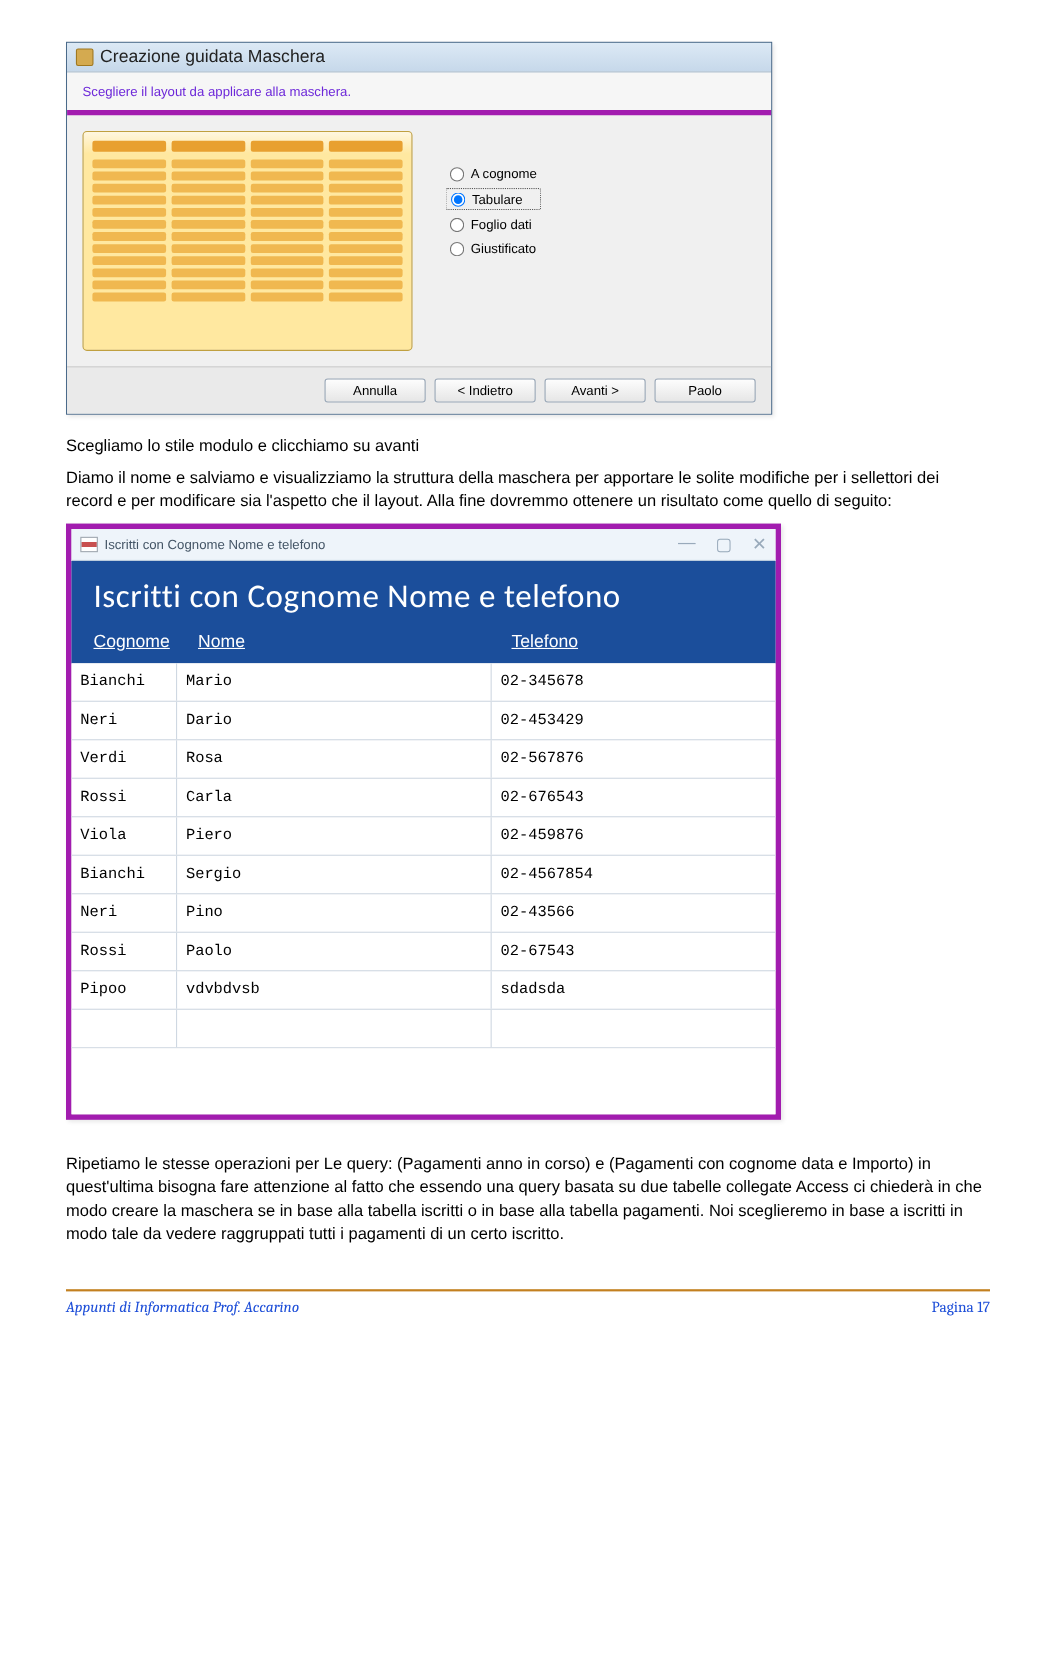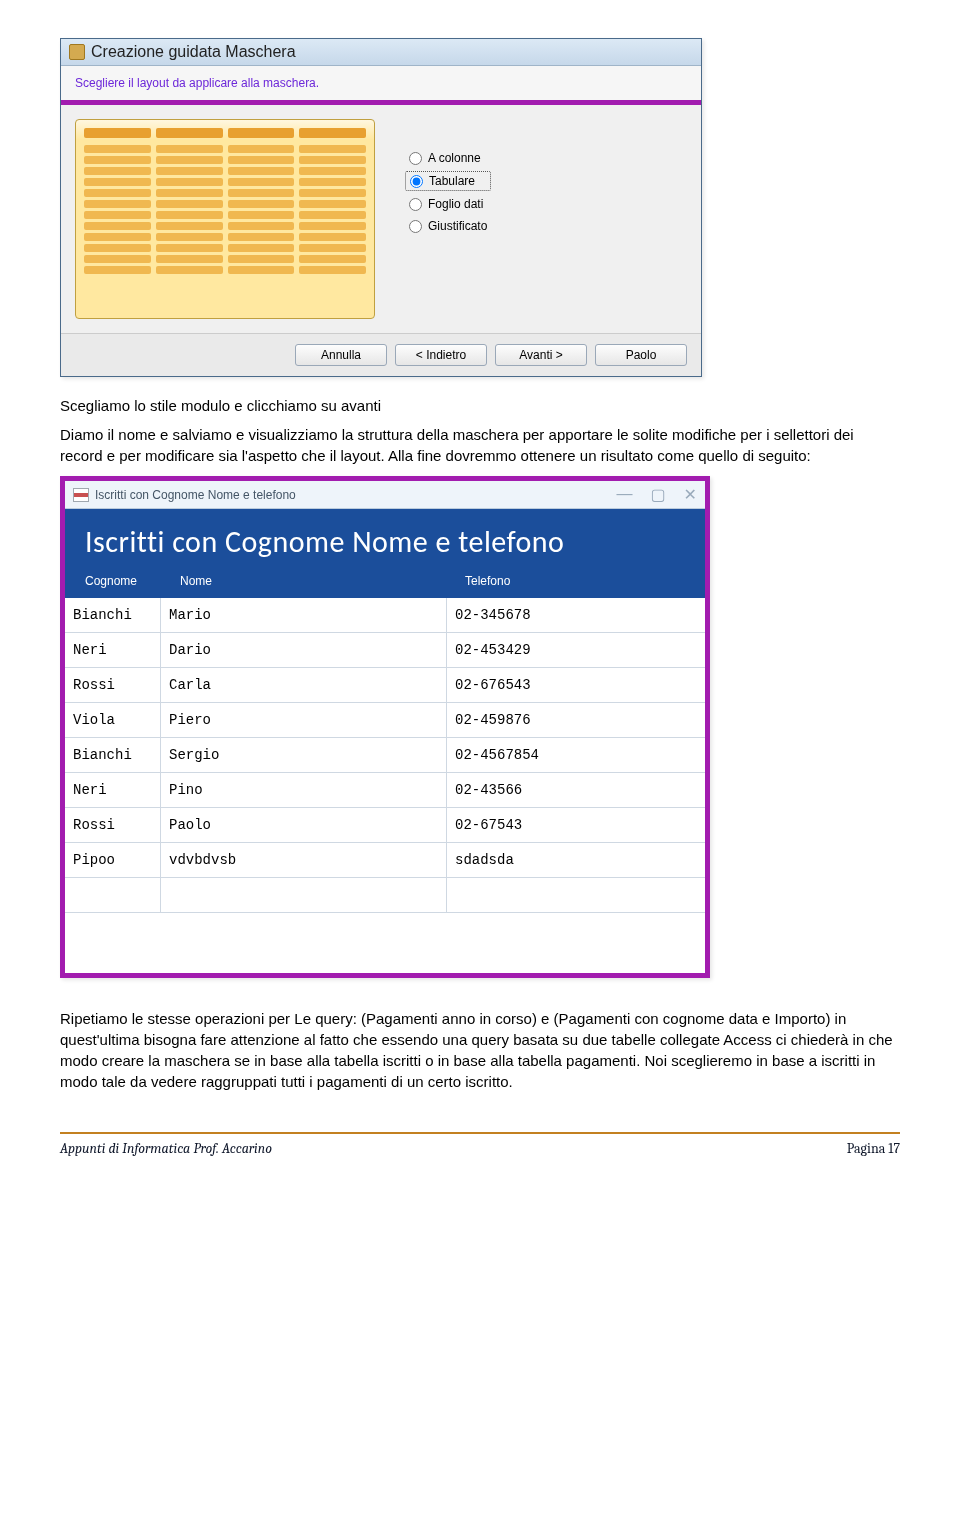--- a/index.html
+++ b/index.html
@@ -166,21 +166,22 @@
   }
   .form-title {
     font-size: 30px;
     font-family: Calibri, Arial, sans-serif;
     font-weight: 300;
     letter-spacing: 0.5px;
     margin-bottom: 14px;
   }
   .form-colheads {
     display: flex;
-    font-size: 12px;
+    font-size: 16px;
+    text-decoration: underline;
   }
   .form-colheads .col1 { width: 95px; }
   .form-colheads .col2 { width: 285px; }
   .form-colheads .col3 { flex:1; }
   .form-body {
     background: #fff;
   }
   .data-row {
     display: flex;
     border-bottom: 1px solid #cfd8e2;
@@ -203,21 +204,21 @@
   
   .page-footer {
     border-top: 2px solid #c38020;
     margin-top: 40px;
     padding: 6px 0 20px 0;
     display: flex;
     justify-content: space-between;
     font-family: Cambria, Georgia, serif;
     font-size: 14px;
     font-style: italic;
-    color: #0f172a;
+    color: #1d4ed8;
   }
   .page-footer .right { font-style: normal; }
 </style>
 </head>
 <body>
 
 <div class="page">
 
 
   <div class="wizard-dialog">
@@ -303,21 +304,21 @@
         <div class="preview-row">
             <div class="preview-cell"></div>
             <div class="preview-cell"></div>
             <div class="preview-cell"></div>
             <div class="preview-cell"></div>
           </div>
       </div>
       <div class="layout-options">
         <label class="radio-row">
           <input type="radio" name="layout" style="">
-            <span>A colonne</span>
+            <span>A cognome</span>
         </label>
         <label class="radio-row selected">
           <input type="radio" name="layout" checked="" style="">
             <span>Tabulare</span>
         </label>
         <label class="radio-row">
           <input type="radio" name="layout" style="">
             <span>Foglio dati</span>
         </label>
         <label class="radio-row">
@@ -362,20 +363,25 @@
           <div class="cell c1">Bianchi</div>
           <div class="cell c2">Mario</div>
           <div class="cell c3">02-345678</div>
         </div>
         <div class="data-row">
           <div class="cell c1">Neri</div>
           <div class="cell c2">Dario</div>
           <div class="cell c3">02-453429</div>
         </div>
         <div class="data-row">
+          <div class="cell c1">Verdi</div>
+          <div class="cell c2">Rosa</div>
+          <div class="cell c3">02-567876</div>
+        </div>
+        <div class="data-row">
           <div class="cell c1">Rossi</div>
           <div class="cell c2">Carla</div>
           <div class="cell c3">02-676543</div>
         </div>
         <div class="data-row">
           <div class="cell c1">Viola</div>
           <div class="cell c2">Piero</div>
           <div class="cell c3">02-459876</div>
         </div>
         <div class="data-row">

